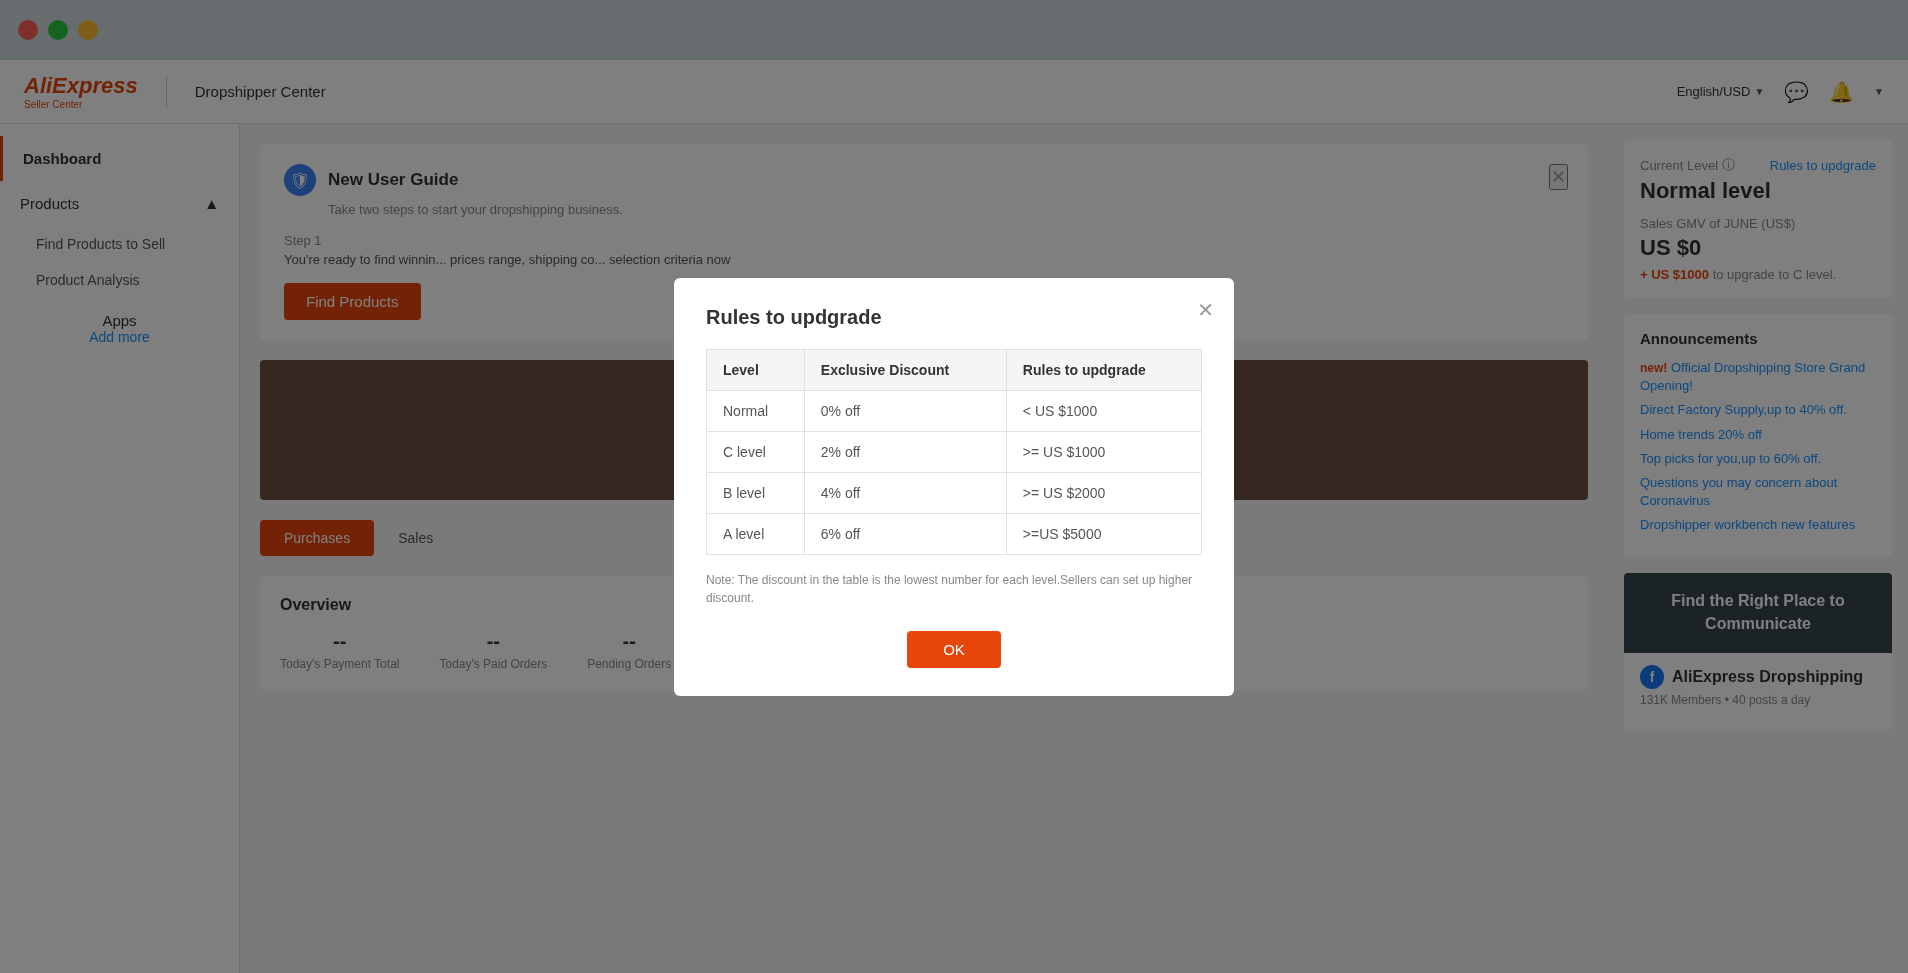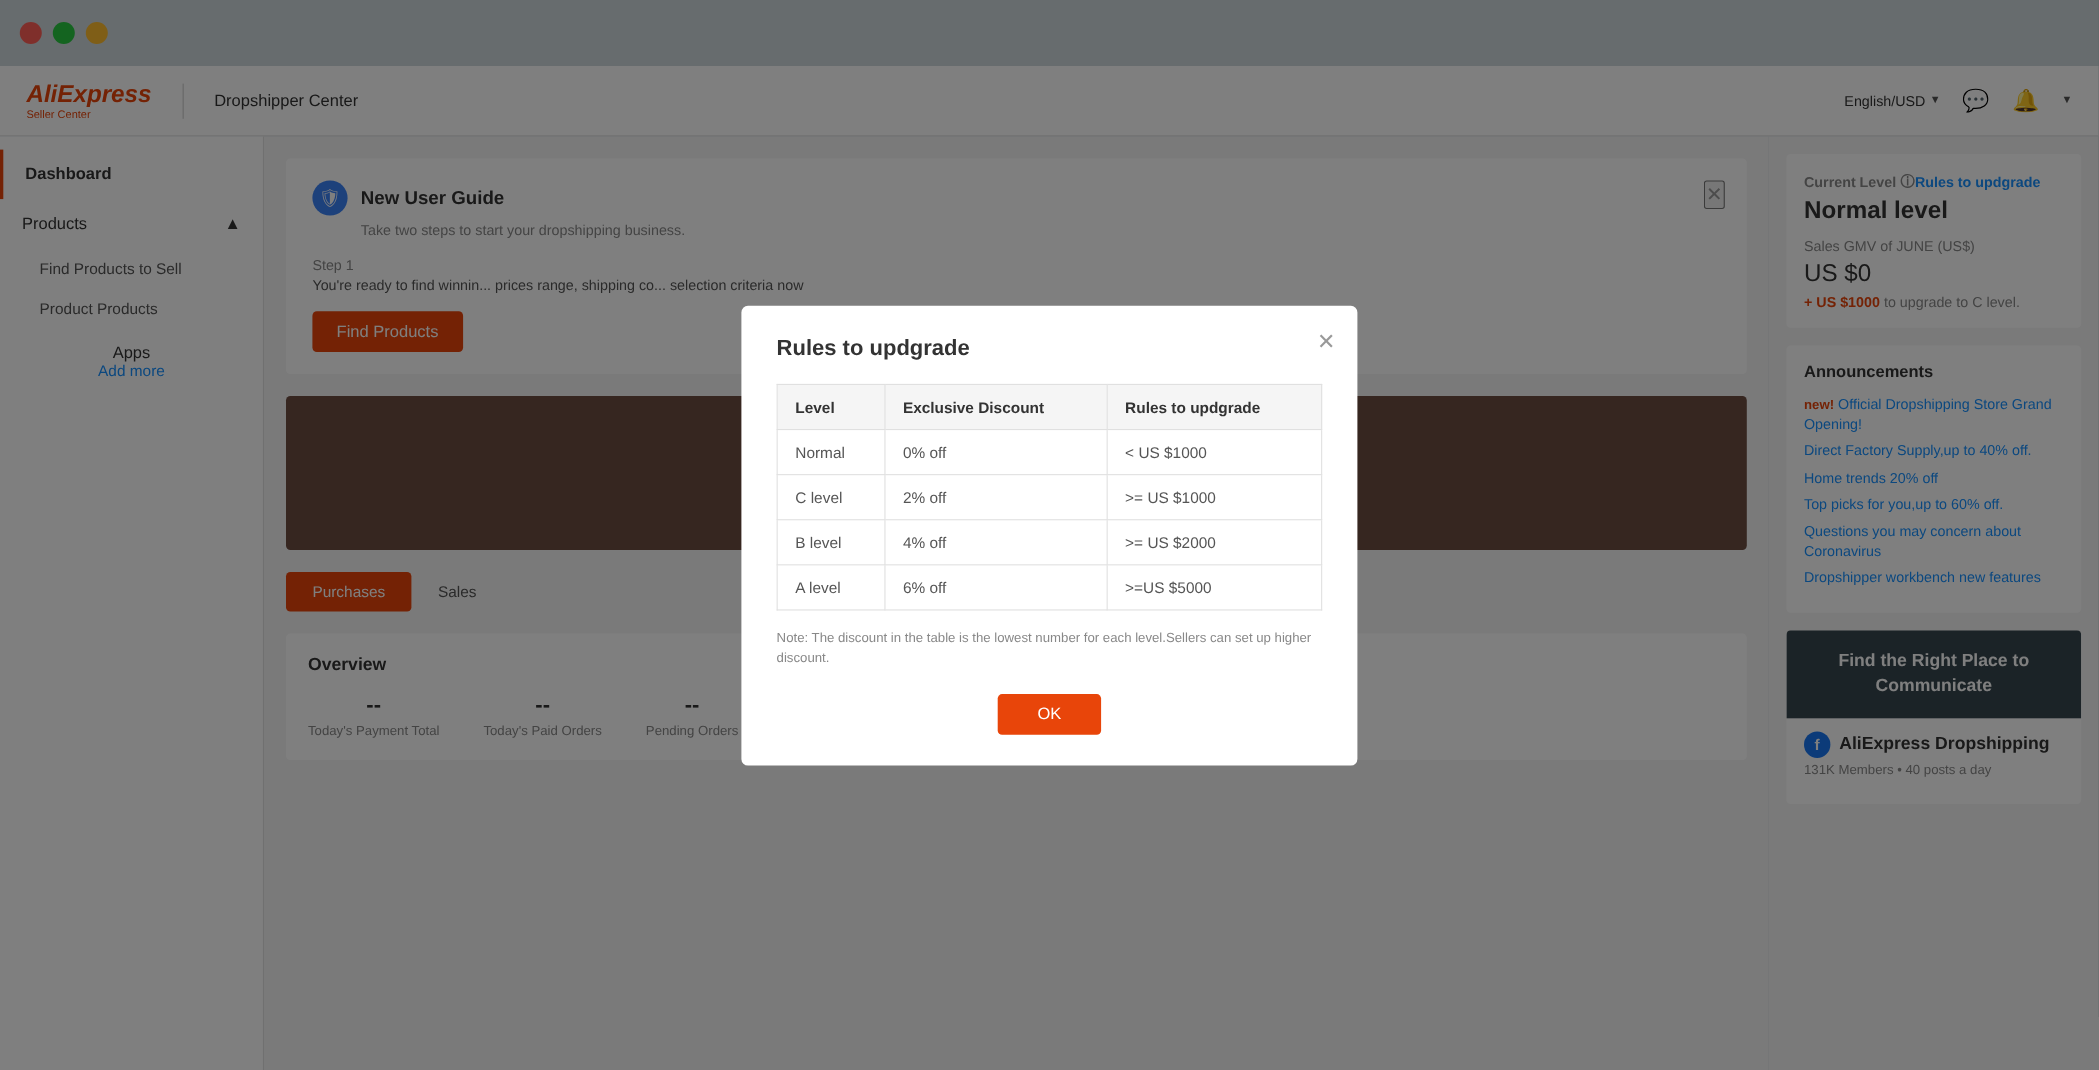--- a/index.html
+++ b/index.html
@@ -290,22 +290,22 @@
     }
     .level-card {
       background: #fff;
       border-radius: 4px;
       padding: 16px;
       margin-bottom: 16px;
     }
     .level-header {
       display: flex;
       align-items: center;
+      justify-content: space-between;
       margin-bottom: 4px;
-      font-weight: bold;
     }
     .current-level-label {
       font-size: 13px;
       color: #888;
       display: flex;
       align-items: center;
       gap: 4px;
     }
     .rules-link {
       font-size: 13px;
@@ -318,21 +318,21 @@
       color: #333;
       margin-bottom: 12px;
     }
     .gmv-label {
       font-size: 13px;
       color: #888;
       margin-bottom: 4px;
     }
     .gmv-value {
       font-size: 22px;
-      font-weight: normal;
+      font-weight: bold;
       color: #333;
       margin-bottom: 6px;
     }
     .upgrade-note {
       font-size: 13px;
       color: #888;
     }
     .upgrade-amount {
       color: #e8450a;
       font-weight: bold;
@@ -530,21 +530,21 @@
       <span>Dashboard</span>
     </div>
     <div class="sidebar-item products-item">
       <span>Products</span>
       <span>▲</span>
     </div>
     <div class="sidebar-sub-item">
       <span>Find Products to Sell</span>
     </div>
     <div class="sidebar-sub-item">
-      <span>Product Products</span>
+      <span>Product Analysis</span>
     </div>
     <div class="sidebar-apps">
       <span>Apps</span>
       <span class="add-more-link">Add more</span>
     </div>
   </div>
 
   <div class="content-area">
 
     <div class="guide-card">

